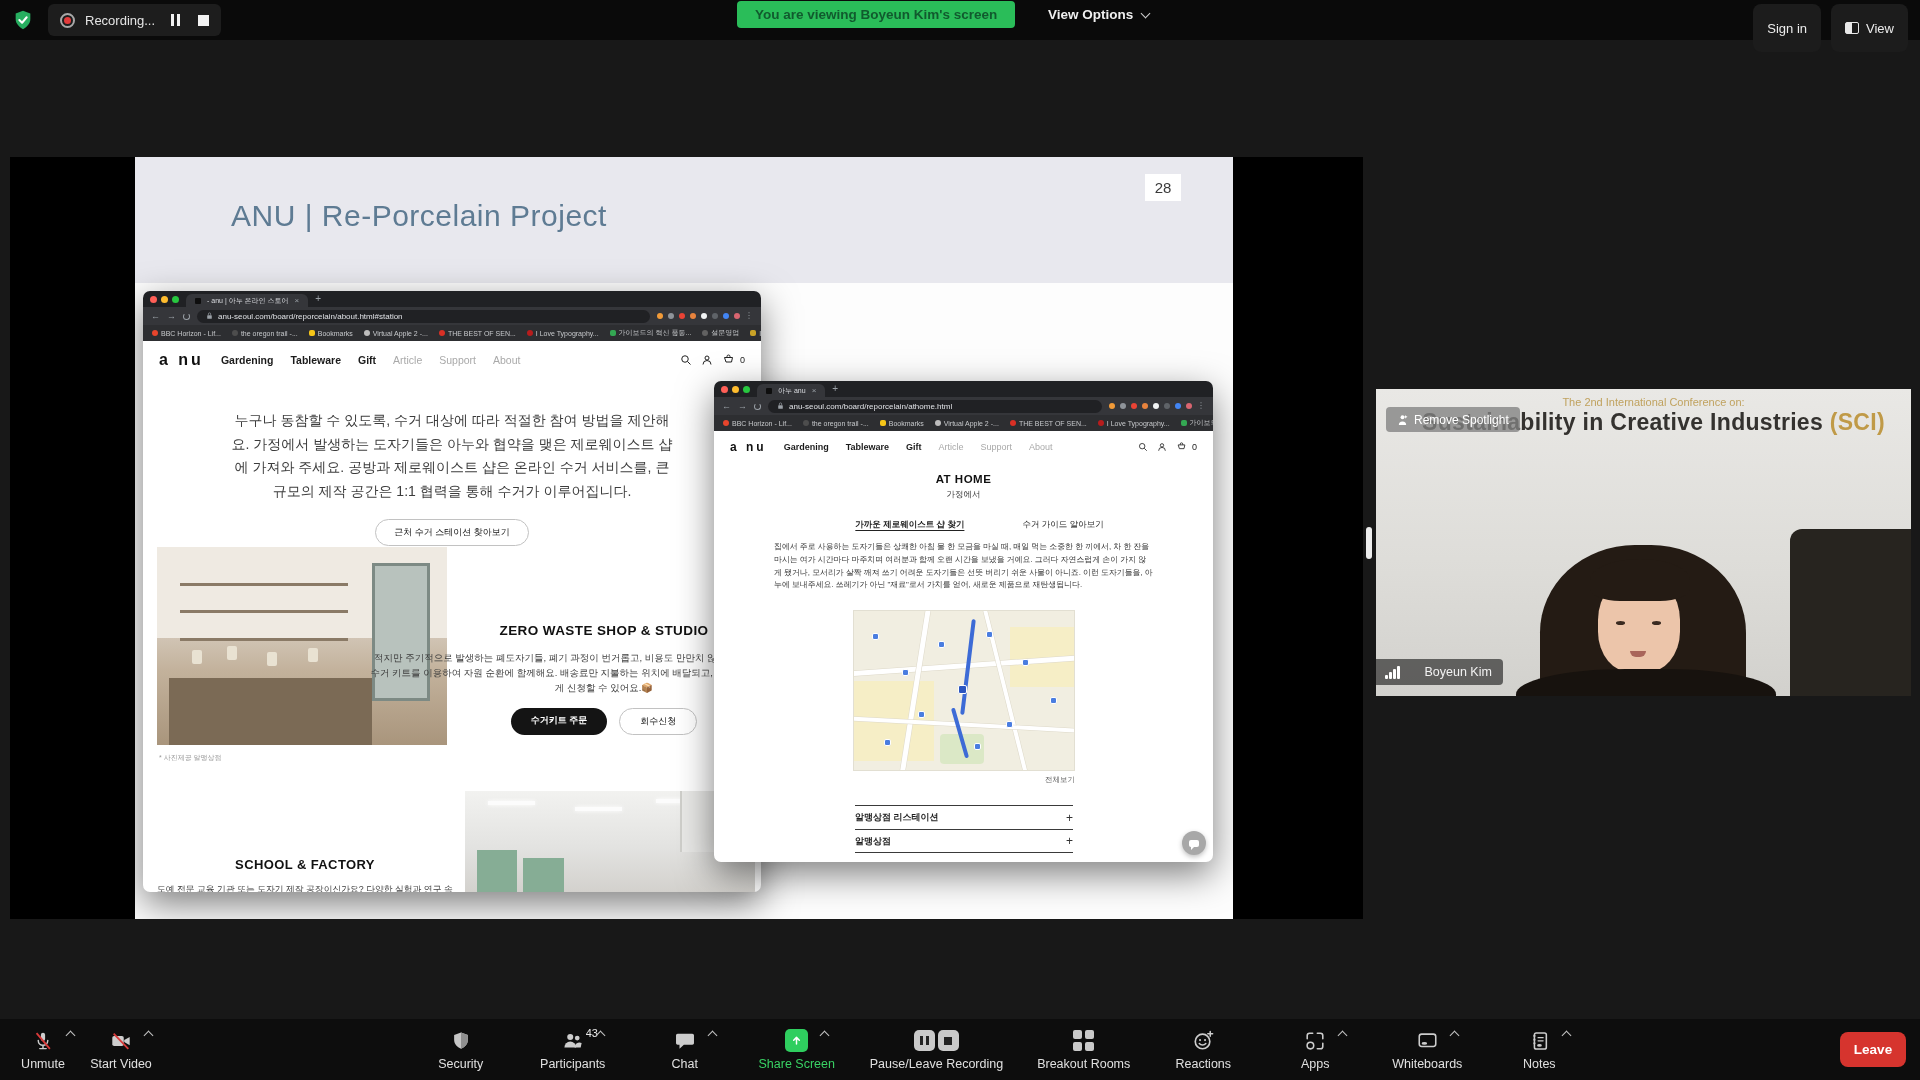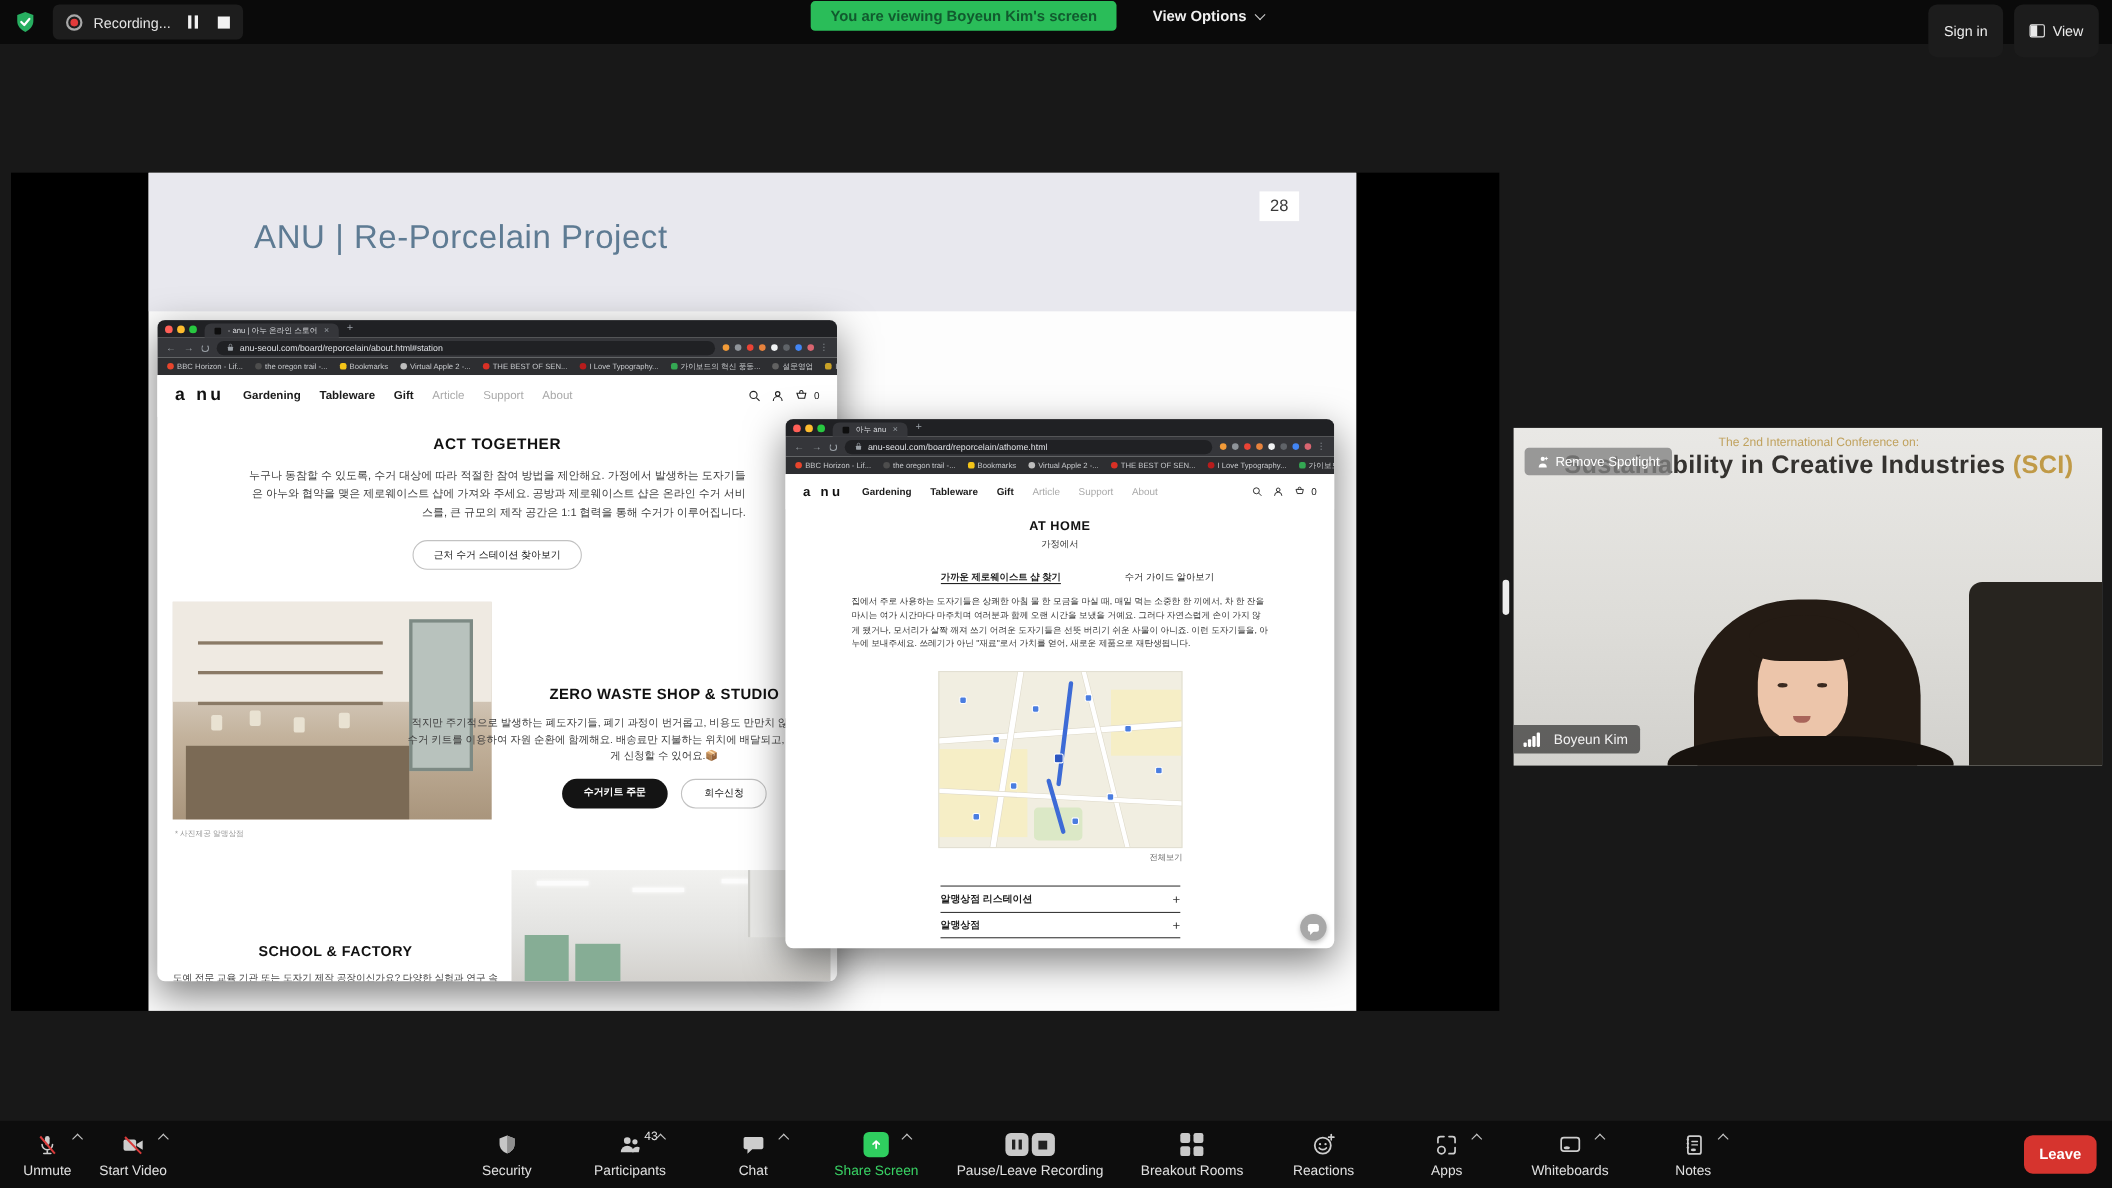--- a/index.html
+++ b/index.html
@@ -71,21 +71,21 @@
   .b1 .logo { font-size:16px; } .b2 .logo { font-size:12px; }
   .nav-item { color:#1b1b1b; font-weight:600; }
   .b1 .nav-item { font-size:10.5px; } .b2 .nav-item { font-size:9px; }
   .nav-item.muted { color:#a9a9a9; font-weight:400; }
   .nav-icons { margin-left:auto; display:flex; align-items:center; gap:9px; color:#222; }
   .cart-count { font-size:9px; color:#222; margin-left:-4px; }
 
   
   .b1-act { position:absolute; top:104px; left:0; width:618px; text-align:center; }
   .sec-h1 { font-size:14px; font-weight:bold; color:#111; letter-spacing:0.5px; }
-  .b1-act p { margin:14px auto 0; width:452px; font-size:10px; line-height:1.68; color:#3c3c3c; text-align:right; }
+  .b1-act p { margin:14px auto 0; width:452px; font-size:14px; line-height:1.68; color:#3c3c3c; text-align:center; }
   .pill-btn { display:inline-block; margin-top:16px; border:1px solid #c2c2c2; border-radius:14px; padding:6px 18px; font-size:9px; color:#111; background:#fff; cursor:pointer; }
   .shop-photo { position:absolute; left:14px; top:256px; width:290px; height:198px; background:linear-gradient(180deg,#e3dcd2 0%,#d7cdc0 38%,#c3b29c 62%,#a9957c 100%); overflow:hidden; }
   .shop-photo .wall { position:absolute; left:0; top:0; width:100%; height:46%; background:#efeae2; }
   .shop-photo .shelf { position:absolute; left:8%; width:58%; height:3px; background:#8a7a66; }
   .shop-photo .door { position:absolute; right:6%; top:8%; width:20%; height:70%; background:#b8c2bd; border:3px solid #7d8a84; }
   .shop-photo .table { position:absolute; left:4%; bottom:0; width:70%; height:34%; background:#7b6a55; }
   .shop-photo .jar { position:absolute; width:10px; height:14px; background:#e9e2d2; border-radius:2px; }
   .photo-caption { position:absolute; left:16px; top:462px; font-size:7px; color:#9a9a9a; }
   .b1-zw { position:absolute; left:226px; top:310px; width:470px; text-align:center; }
   .sec-h2 { font-size:13.5px; font-weight:bold; color:#111; letter-spacing:0.4px;margin-top:22px; }
@@ -142,21 +142,21 @@
   .conf .sci { color:#c09a47; }
   .person .hair { position:absolute; left:164px; top:156px; width:206px; height:190px; background:#241b14; border-radius:46% 46% 30% 30%; }
   .person .face { position:absolute; left:222px; top:186px; width:82px; height:98px; background:#ecc5aa; border-radius:46% 46% 42% 42%; }
   .person .bangs { position:absolute; left:214px; top:170px; width:100px; height:42px; background:#241b14; border-radius:50% 50% 30% 30%; }
   .person .eye { position:absolute; top:232px; width:9px; height:3.5px; background:#3a2a20; border-radius:50%; }
   .person .e1 { left:240px; } .person .e2 { left:276px; }
   .person .mouth { position:absolute; left:254px; top:262px; width:16px; height:6px; background:#a9655a; border-radius:0 0 8px 8px; }
   .person .body { position:absolute; left:140px; top:280px; width:260px; height:60px; background:#17120e; border-radius:42% 42% 0 0; }
   .person .chair { position:absolute; left:414px; top:140px; width:130px; height:170px; background:#27241f; border-radius:12px 0 0 0; }
   .spotlight-pill { position:absolute; left:10px; top:18px; height:25px; background:rgba(130,130,130,0.78); border-radius:4px; display:flex; align-items:center; gap:6px; padding:0 11px; color:#fff; font-size:12px; cursor:pointer; }
-  .name-tag { position:absolute; left:0; bottom:11px; height:26px; background:rgba(25,25,25,0.62); border-radius:0 4px 4px 0; display:flex; align-items:center; gap:13px; padding:0 11px 0 9px; color:#f2f2f2; font-size:12.5px; }
+  .name-tag { position:absolute; left:0; bottom:11px; height:26px; background:rgba(25,25,25,0.62); border-radius:0 4px 4px 0; display:flex; align-items:center; gap:25px; padding:0 11px 0 9px; color:#f2f2f2; font-size:12.5px; }
   .vol { display:flex; align-items:flex-end; gap:1.5px; height:13px; }
   .vol i { width:2.5px; background:#fff; border-radius:1px; }
   .vol i:nth-child(1){height:4px;} .vol i:nth-child(2){height:7px;} .vol i:nth-child(3){height:10px;} .vol i:nth-child(4){height:13px;}
 
   
   .toolbar { position:absolute; left:0; bottom:0; width:100%; height:61px; background:#0d0d0d; display:flex; align-items:center; z-index:50; }
   .tb-left { display:flex; padding-left:4px; }
   .tb-center { flex:1; display:flex; justify-content:center; gap:34px; }
   .tb-item { position:relative; display:flex; flex-direction:column; align-items:center; justify-content:center; gap:4px; min-width:78px; height:61px; cursor:pointer; }
   .tb-item .lbl { font-size:12.5px; color:#e0e0e0; white-space:nowrap; }
@@ -316,21 +316,20 @@
               </svg>
             <svg width="13" height="12" viewBox="0 0 24 24">
                 <path d="M4 7h16l-2 9H7z" fill="none" stroke="#222" stroke-width="2"></path>
                 <path d="M9 7V5a3 3 0 0 1 6 0v2" fill="none" stroke="#222" stroke-width="2"></path>
               </svg>
             <span class="cart-count">0</span>
           </span>
         </div>
 
         <div class="b1-act">
-          <div class="sec-h1">ACT TOGETHER</div>
           <p>누구나 동참할 수 있도록, 수거 대상에 따라 적절한 참여 방법을 제안해요. 가정에서 발생하는 도자기들은 아누와 협약을 맺은 제로웨이스트 샵에 가져와 주세요. 공방과 제로웨이스트 샵은 온라인 수거 서비스를, 큰 규모의 제작 공간은 1:1 협력을 통해 수거가 이루어집니다.</p>
           <span class="pill-btn">근처 수거 스테이션 찾아보기</span>
         </div>
 
         <div class="shop-photo">
           <div class="wall"></div>
           <div class="shelf" style="top:18%"></div>
           <div class="shelf" style="top:32%"></div>
           <div class="shelf" style="top:46%"></div>
           <div class="door"></div>

